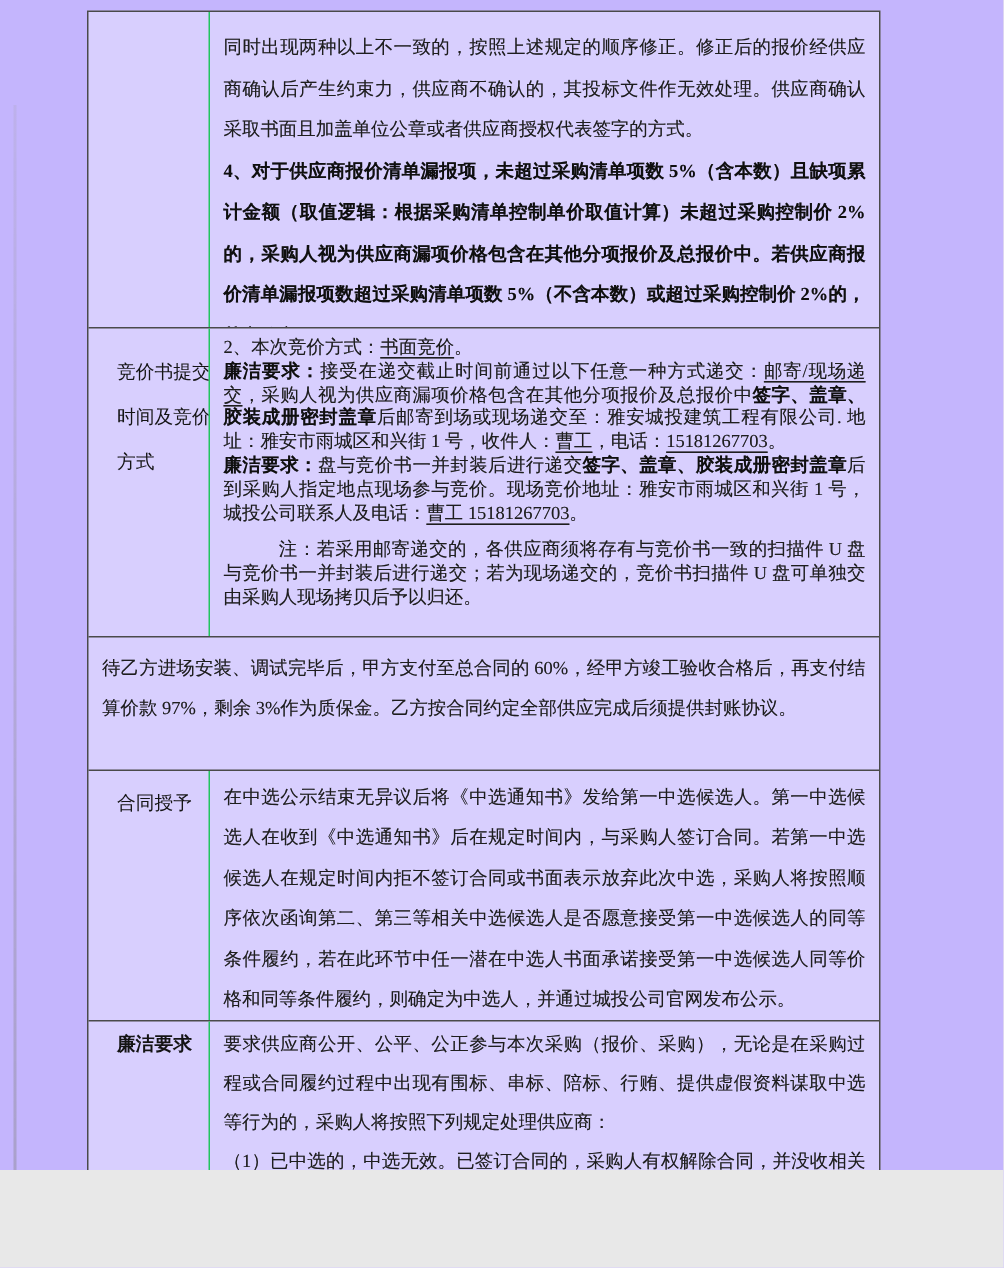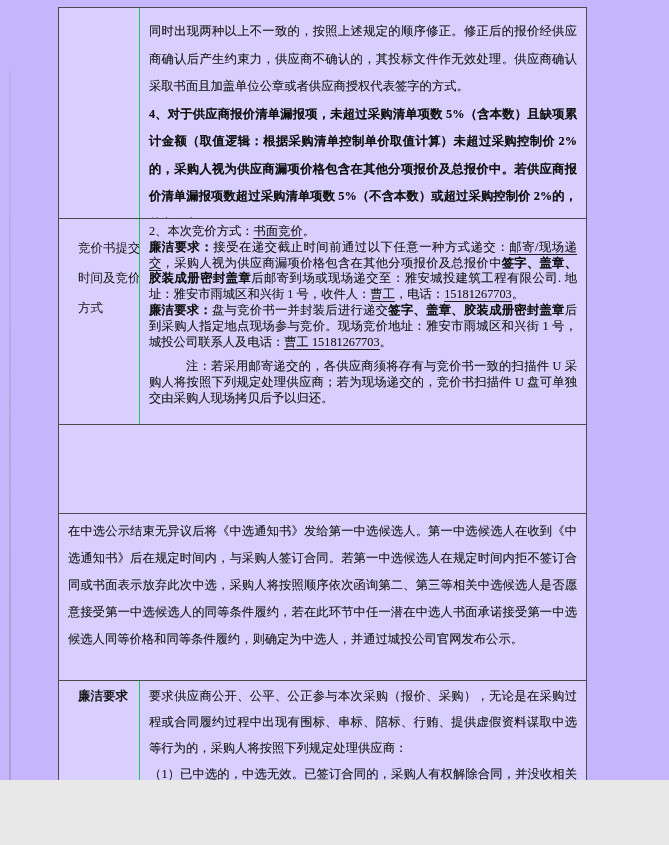--- a/index.html
+++ b/index.html
@@ -73,28 +73,34 @@
     <div class="trow r2">
       <div class="label-cell">
           <div class="label-line">竞价书提交</div>
           <div class="label-line">时间及竞价</div>
           <div class="label-line">方式</div>
         </div>
       <div class="content-cell">
           <div class="para"><span>2、本次竞价方式：</span><span class="seg-u">书面竞价</span><span>。</span></div>
           <div class="para"><span class="seg-b">廉洁要求：</span><span>接受在递交截止时间前通过以下任意一种方式递交：</span><span class="seg-u">邮寄/现场递交</span><span>，采购人视为供应商漏项价格包含在其他分项报价及总报价中</span><span class="seg-b">签字、盖章、胶装成册密封盖章</span><span>后邮寄到场或现场递交至：雅安城投建筑工程有限公司. 地址：雅安市雨城区和兴街 1 号，收件人：</span><span class="seg-u">曹工</span><span>，电话：</span><span class="seg-u">15181267703</span><span>。</span></div>
           <div class="para"><span class="seg-b">廉洁要求：</span><span>盘与竞价书一并封装后进行递交</span><span class="seg-b">签字、盖章、胶装成册密封盖章</span><span>后到采购人指定地点现场参与竞价。现场竞价地址：雅安市雨城区和兴街 1 号，城投公司联系人及电话：</span><span class="seg-u">曹工 15181267703</span><span>。</span></div>
-          <div class="para note"><span>注：若采用邮寄递交的，各供应商须将存有与竞价书一致的扫描件 U 采购人将按照下列规定处理供应商；若为现场递交的，竞价书扫描件 U 盘可单独交由采购人现场拷贝后予以归还。</span></div>
+          <div class="para note"><span>注：若采用邮寄递交的，各供应商须将存有与竞价书一致的扫描件 U 盘与竞价书一并封装后进行递交；若为现场递交的，竞价书扫描件 U 盘可单独交由采购人现场拷贝后予以归还。</span></div>
         </div>
     </div>
 
     <div class="trow r3">
+      <div class="content-cell">
+          <div class="para"><span>待乙方进场安装、调试完毕后，甲方支付至总合同的 60%，经甲方竣工验收合格后，再支付结算价款 97%，剩余 3%作为质保金。乙方按合同约定全部供应完成后须提供封账协议。</span></div>
+        </div>
     </div>
 
     <div class="trow r4">
+      <div class="label-cell">
+          <div class="label-line">合同授予</div>
+        </div>
       <div class="content-cell">
           <div class="para"><span>在中选公示结束无异议后将《中选通知书》发给第一中选候选人。第一中选候选人在收到《中选通知书》后在规定时间内，与采购人签订合同。若第一中选候选人在规定时间内拒不签订合同或书面表示放弃此次中选，采购人将按照顺序依次函询第二、第三等相关中选候选人是否愿意接受第一中选候选人的同等条件履约，若在此环节中任一潜在中选人书面承诺接受第一中选候选人同等价格和同等条件履约，则确定为中选人，并通过城投公司官网发布公示。</span></div>
         </div>
     </div>
 
     <div class="trow r5">
       <div class="label-cell">
           <div class="label-line">廉洁要求</div>
         </div>
       <div class="content-cell">

